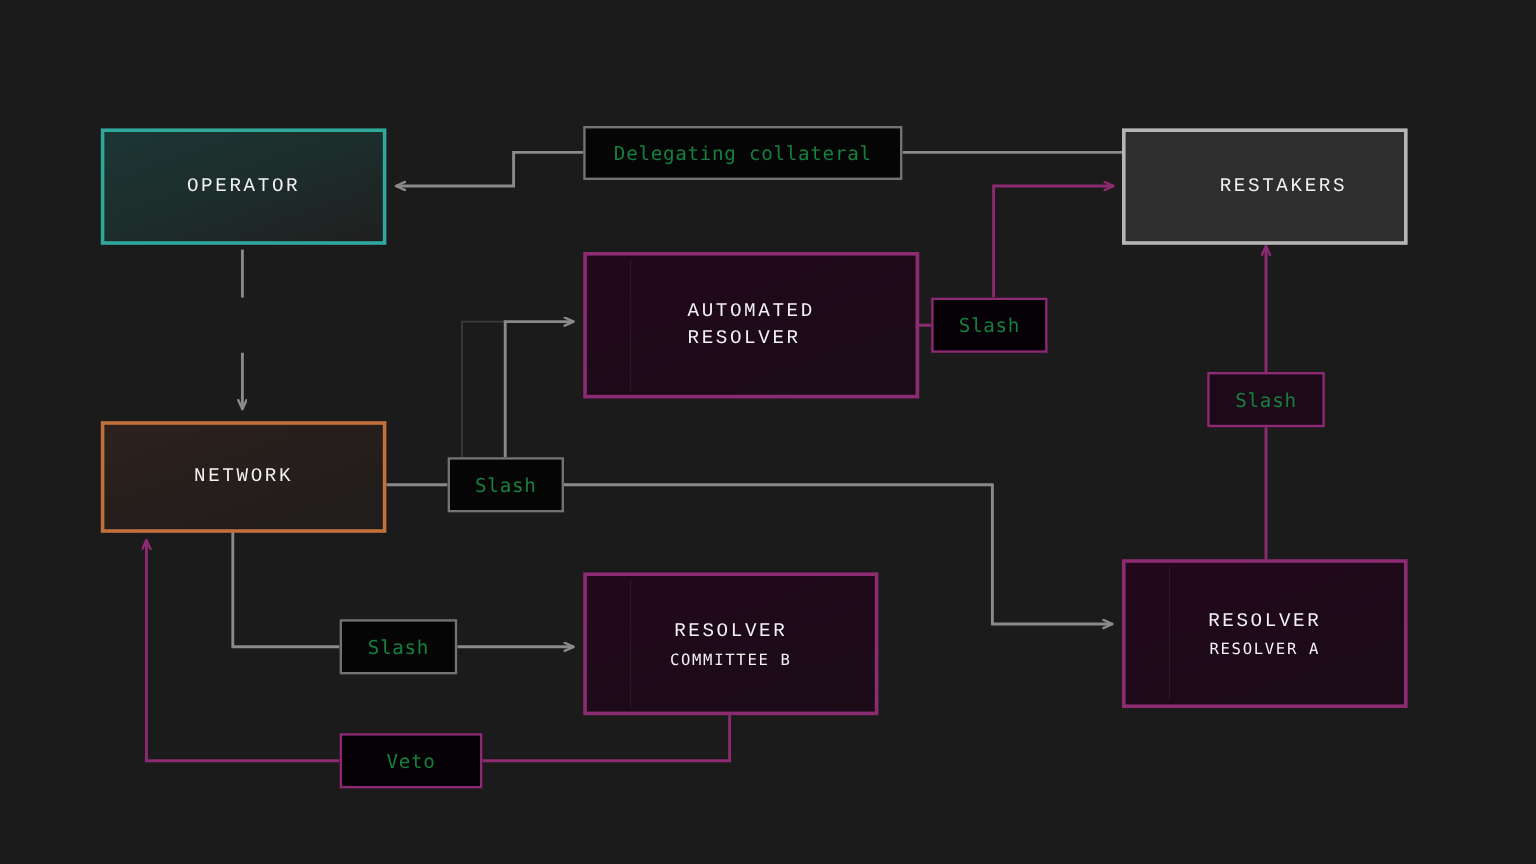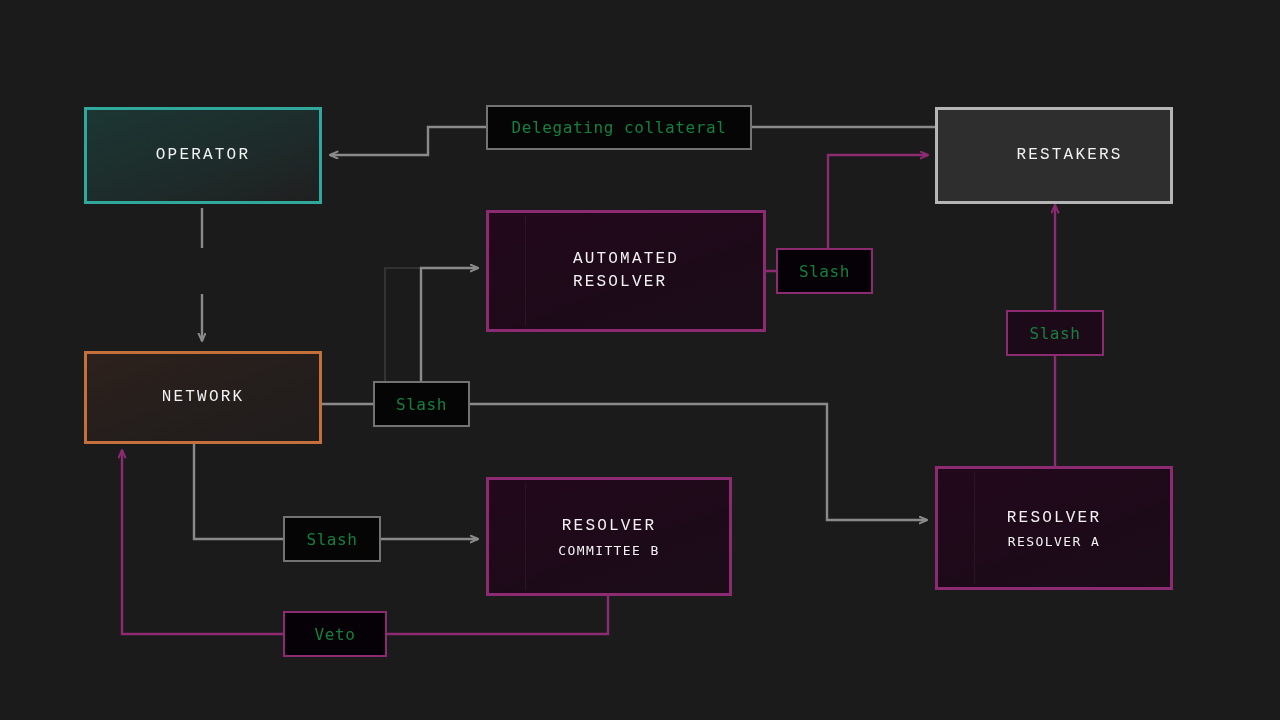--- a/index.html
+++ b/index.html
@@ -184,15 +184,15 @@
 
 
   <div class="elabel lab-gray" style="left:373px; top:381px; width:97px; height:46px;">Slash</div>
 
   <div class="elabel lab-purple" style="left:776px; top:248px; width:97px; height:46px;">Slash</div>
 
   <div class="elabel lab-purple-fill" style="left:1006px; top:310px; width:98px; height:46px;">Slash</div>
 
   <div class="elabel lab-gray" style="left:283px; top:516px; width:98px; height:46px;">Slash</div>
 
-  <div class="elabel lab-purple" style="left:283px; top:611px; width:104px; height:46px;">Veto</div>
+  <div class="elabel lab-purple" style="left:283px; top:611px; width:119px; height:46px;">Veto</div>
 
 </div>
 
 </body></html>

